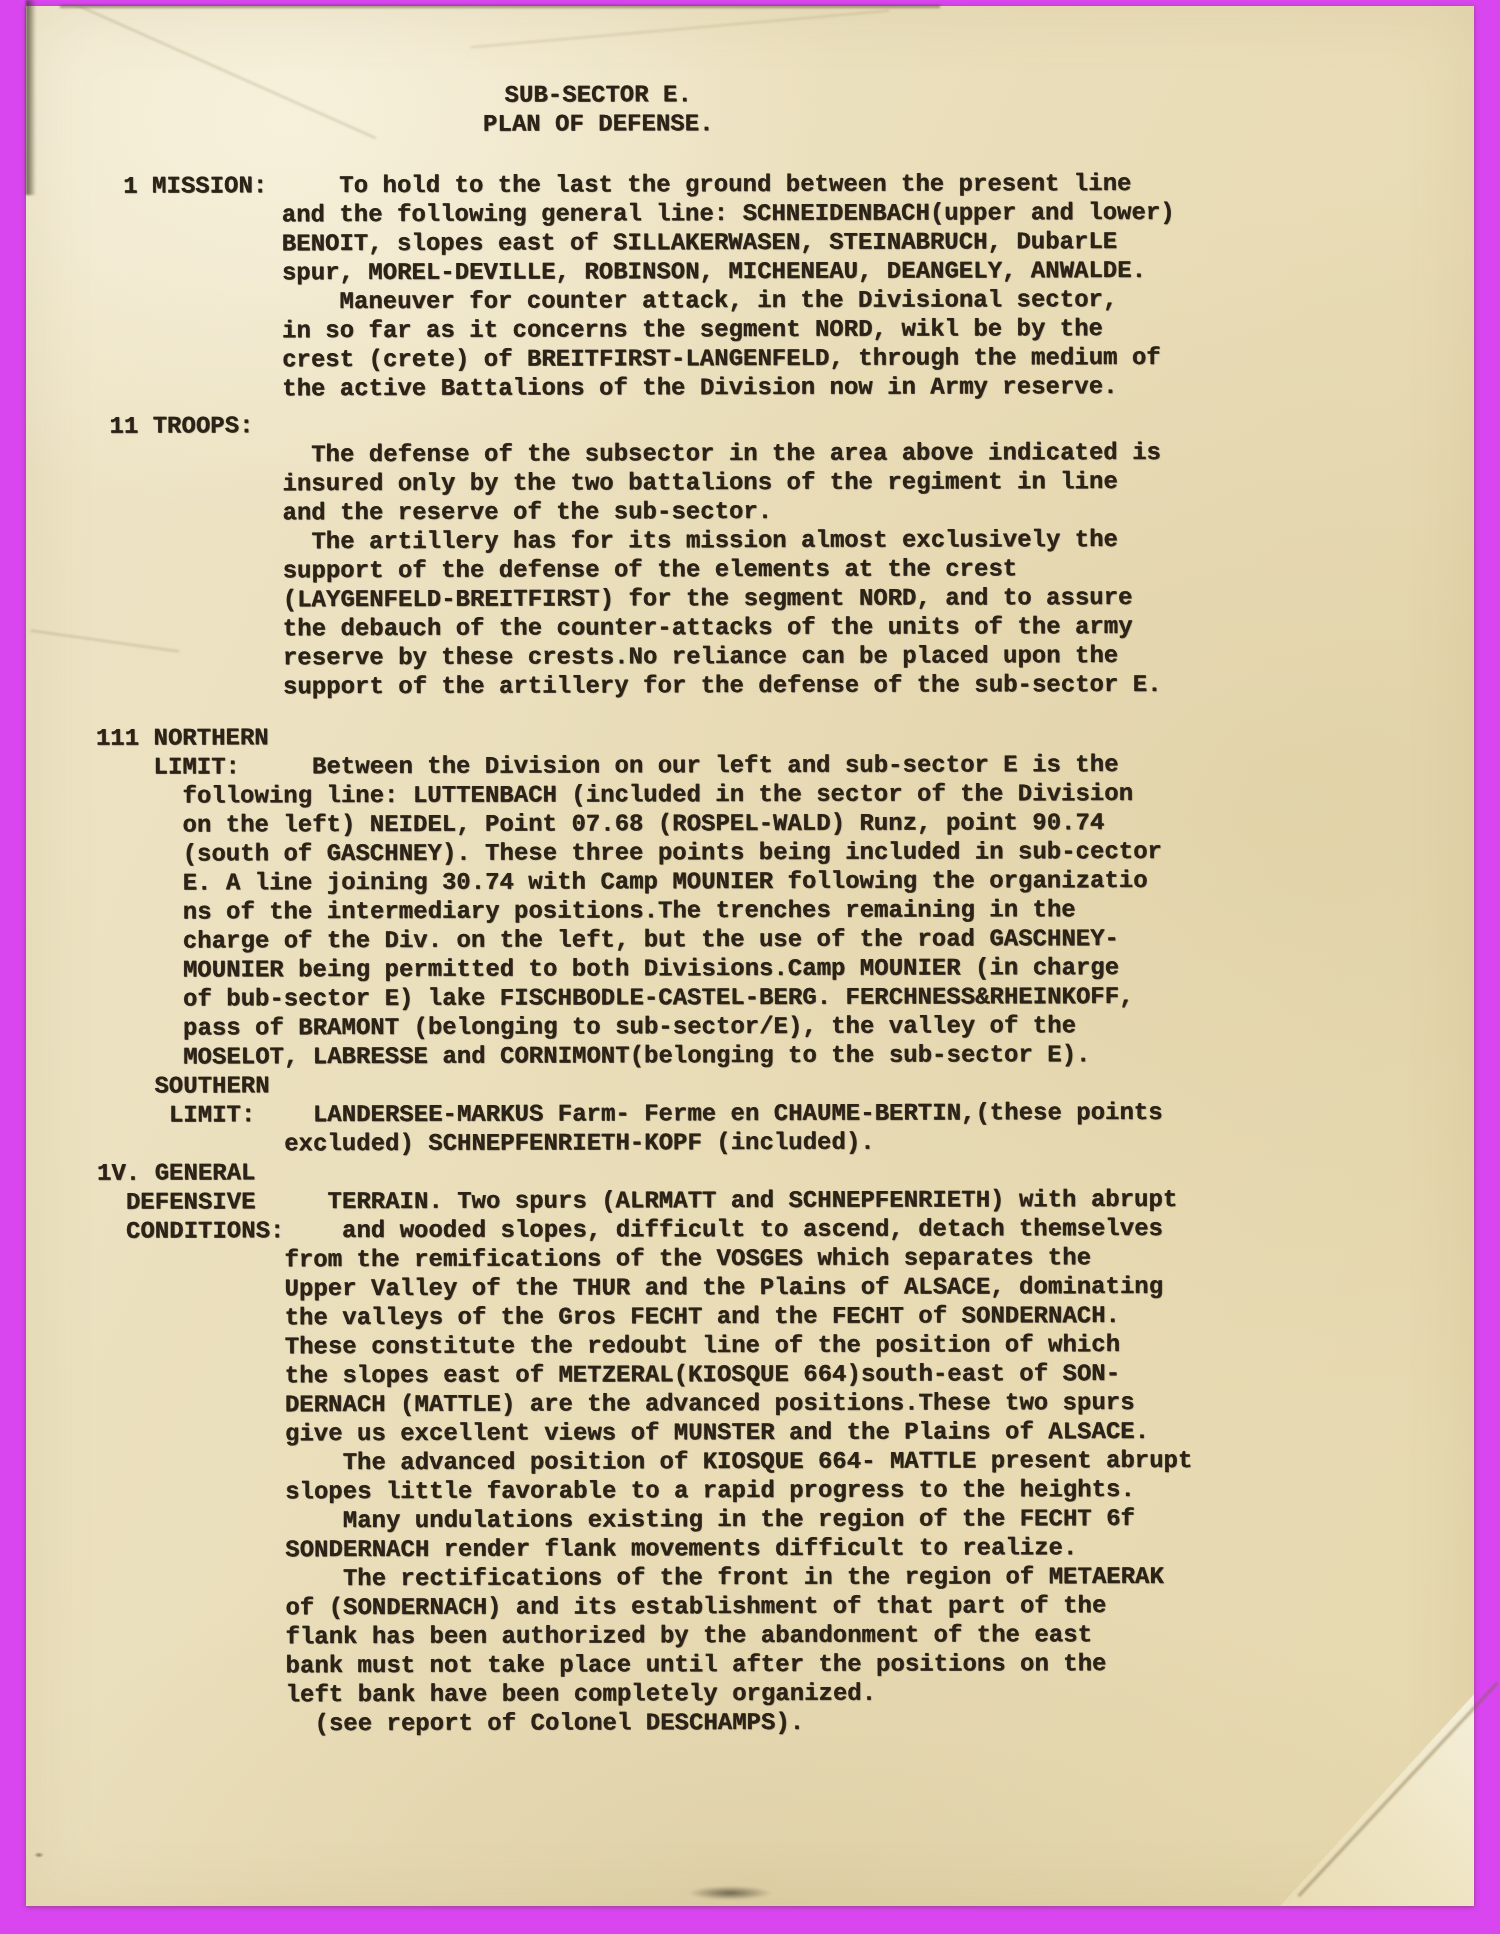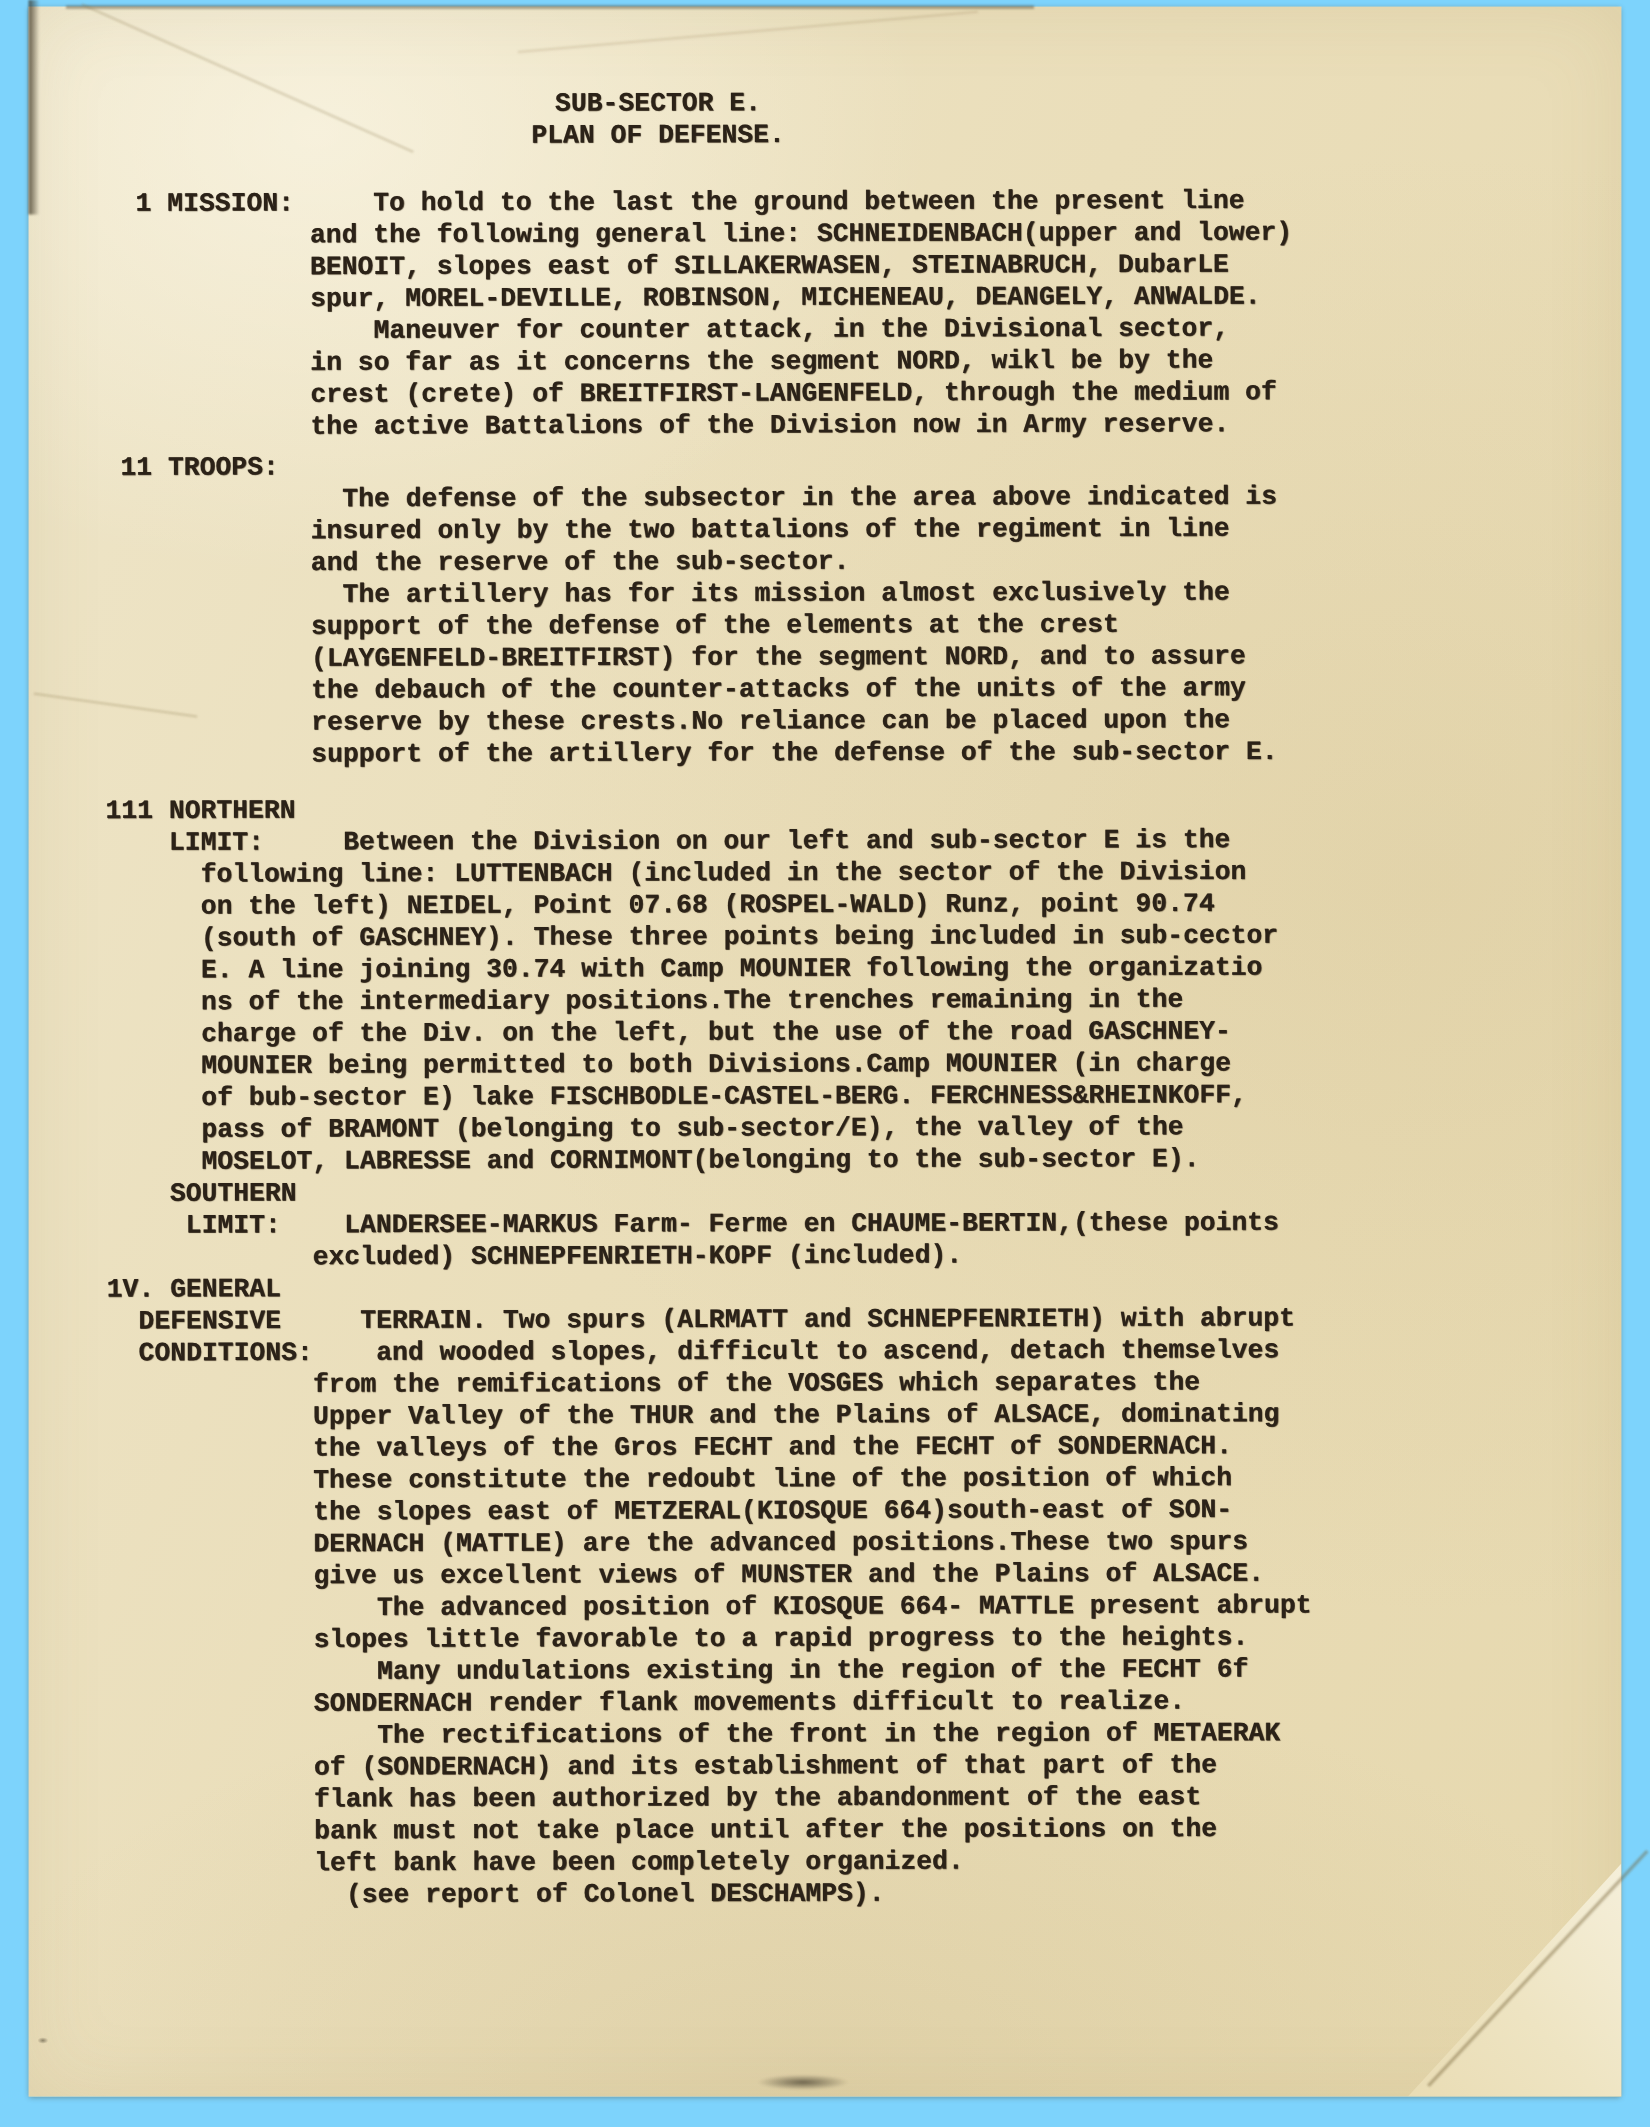--- a/index.html
+++ b/index.html
@@ -3,21 +3,21 @@
 <meta charset="utf-8">
 <style>
   html,body{margin:0;padding:0;}
   body{
     width:1500px;height:1934px;
     background:#f7f6f2;
     font-family:"Liberation Mono","DejaVu Sans Mono",monospace;
   }
   .page{
     position:relative;width:1500px;height:1934px;overflow:hidden;
-    background:#7dd3fc;
+    background:#d946ef;
   }
   .paper{
     position:absolute;left:26px;top:6px;width:1448px;height:1900px;
     background:
       radial-gradient(ellipse 900px 650px at 18% 6%, rgba(255,252,240,0.55), rgba(255,252,240,0) 62%),
       radial-gradient(ellipse 1250px 950px at 88% 42%, rgba(203,182,130,0.22), rgba(203,182,130,0) 70%),
       radial-gradient(ellipse 1100px 520px at 50% 99%, rgba(188,168,116,0.20), rgba(188,168,116,0) 72%),
       linear-gradient(115deg,#eee5c8 0%,#eadeba 45%,#e6d8ae 100%);
     box-shadow: 0 1px 5px rgba(70,58,34,0.45), inset 0 0 70px rgba(150,120,60,0.13);
   }

